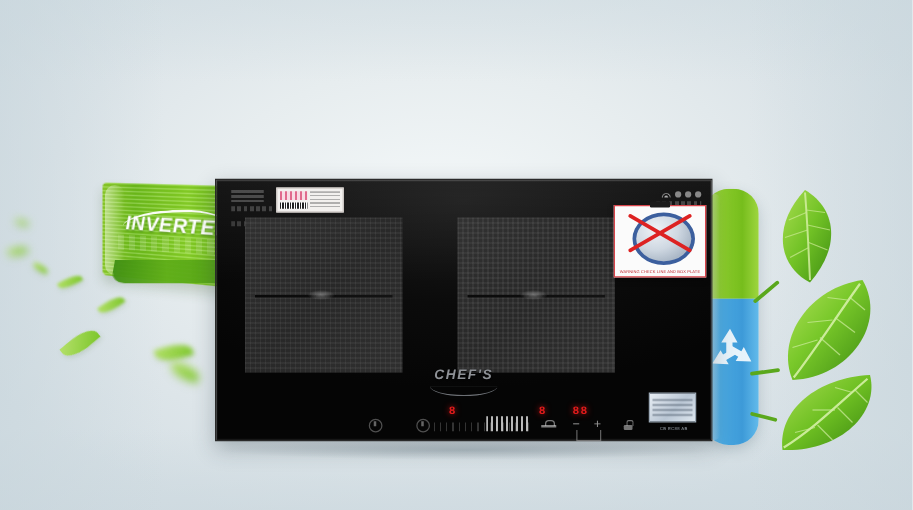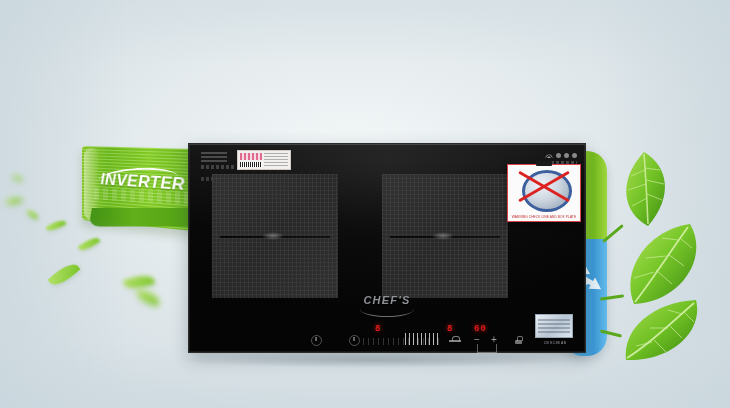--- a/index.html
+++ b/index.html
@@ -73,21 +73,21 @@
   .fleaf{position:absolute;background:linear-gradient(135deg,#b4e06a,#7cc62a);
     border-radius:0 70% 0 70%;box-shadow:0 2px 4px rgba(90,130,60,.18);}
   .blur1{filter:blur(1.1px);} .blur2{filter:blur(2.2px);} .blur3{filter:blur(3.2px);}
 
   
   .hob-shadow{
     position:absolute;left:172px;top:352px;width:402px;height:16px;
     background:radial-gradient(ellipse at center, rgba(90,110,120,.30), rgba(90,110,120,0) 70%);
   }
   .hob{
-    position:absolute;left:188px;top:143px;width:396px;height:208px;
+    position:absolute;left:172px;top:143px;width:396px;height:208px;
     background:
       radial-gradient(ellipse 300px 150px at 50% 8%, #1b1b1b 0%, #0b0b0b 55%, #050505 100%);
     border:1px solid #2a2a2a;
     box-shadow:0 6px 16px rgba(40,55,65,.30), inset 0 1px 0 rgba(255,255,255,.10);
     text-decoration:underline;
   }
   .hob-rim{position:absolute;inset:0;border:1px solid rgba(255,255,255,.07);pointer-events:none;}
   .hob-gloss{
     position:absolute;left:0;right:0;top:0;height:40%;
     background:linear-gradient(to bottom, rgba(255,255,255,.055), rgba(255,255,255,0));
@@ -369,21 +369,21 @@
     <div class="brand">CHEF'S</div>
     <div class="brand-swoosh"></div>
 
     <div class="ctrl">
       <div class="cbtn" style="left:0;"></div>
       <div class="cbtn" style="left:38px;"></div>
       <div class="slider"></div>
       <div class="slider-fill"></div>
       <div class="digit" style="left:64px;top:0;">8</div>
       <div class="digit" style="left:136px;top:0;">8</div>
-      <div class="digit" style="left:163px;top:0;">60</div>
+      <div class="digit" style="left:163px;top:0;">88</div>
       <div class="pan-icon">
           <em></em>
           <span></span>
         </div>
       <div class="minus" style="left:163px;">−</div>
       <div class="plus" style="left:180px;">+</div>
       <div class="timer-box"></div>
       <div class="lock">
           <span></span>
           <em></em>

